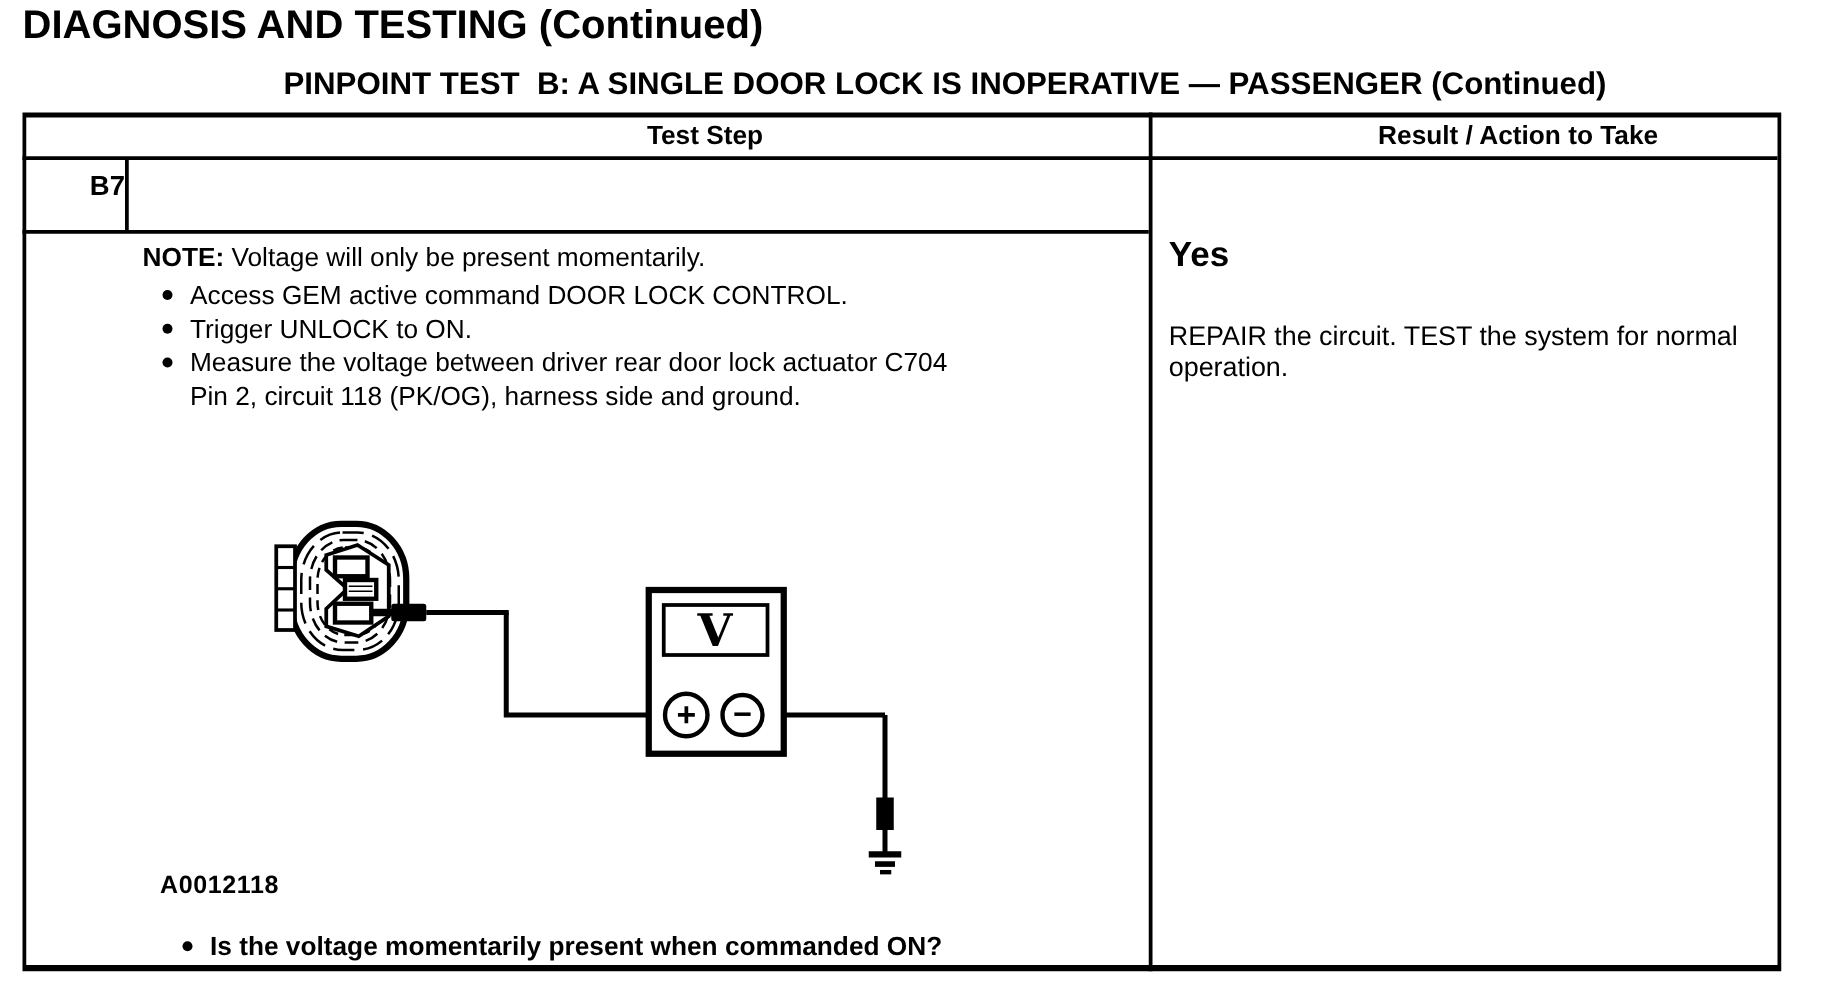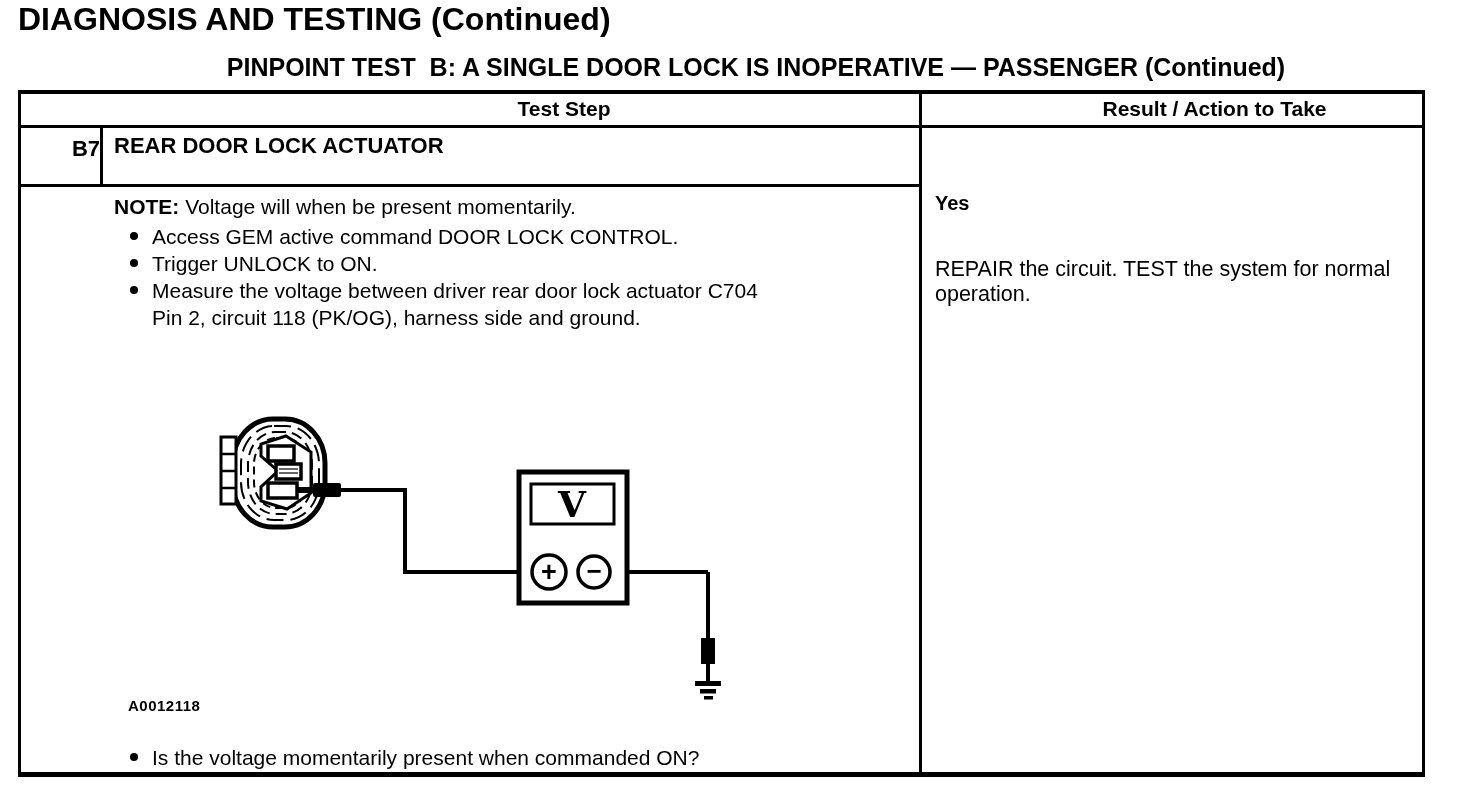--- a/index.html
+++ b/index.html
@@ -50,57 +50,56 @@
     font-size:21px;line-height:27px;
   }
   .dot{
     position:absolute;left:2px;top:9px;
     width:8px;height:8px;border-radius:50%;background:#000;
   }
   .bullet-text{display:block;padding-left:24px;}
   .b3{width:665px;}
   .fig-label{
     left:128px;top:697px;
-    font-size:15px;font-weight:bold;letter-spacing:0.5px;
+    font-size:20px;font-weight:bold;letter-spacing:0.5px;
   }
   .question-row{
-    left:128px;top:744px;width:780px;
-    font-size:21px;font-weight:normal;line-height:27px;
+    left:144px;top:744px;width:780px;
+    font-size:21px;font-weight:bold;line-height:27px;
   }
   .result-col{
     left:935px;top:191px;width:478px;
     font-size:21.5px;line-height:25.5px;
   }
-  .result-label{font-weight:bold;font-size:20px;}
+  .result-label{font-weight:bold;font-size:28px;}
   .result-gap{height:40px;}
   svg text{stroke:none;}
 </style>
 </head>
 <body>
 
 <div class="abs doc-title">DIAGNOSIS AND TESTING (Continued)</div>
 <div class="abs doc-subtitle">PINPOINT TEST  B: A SINGLE DOOR LOCK IS INOPERATIVE — PASSENGER (Continued)</div>
 
 <div class="abs tbl-frame"></div>
 <div class="abs line" style="left:18px;top:125px;width:1404px;height:3px;"></div>
 <div class="abs line" style="left:919px;top:90px;width:3px;height:687px;"></div>
 <div class="abs line" style="left:18px;top:184px;width:901px;height:3px;"></div>
 <div class="abs line" style="left:100px;top:128px;width:3px;height:56px;"></div>
 
 <div class="abs hdr-cell" style="left:21px;width:1086px;">Test Step</div>
 <div class="abs hdr-cell" style="left:922px;width:585px;">Result / Action to Take</div>
 
 <div class="abs step-id">B7</div>
 <div class="abs step-title">
-  <div>REAR DOOR LOCK ACTUATOR</div>
 </div>
 
 <div class="abs note-line">
   <b>NOTE:</b>
-  <span>Voltage will when be present momentarily.</span>
+  <span>Voltage will only be present momentarily.</span>
 </div>
 
 <div class="abs bullet-row" style="top:223px;">
   <span class="dot"></span>
   <span class="bullet-text">Access GEM active command DOOR LOCK CONTROL.</span>
 </div>
 <div class="abs bullet-row" style="top:250px;">
   <span class="dot"></span>
   <span class="bullet-text">Trigger UNLOCK to ON.</span>
 </div>

